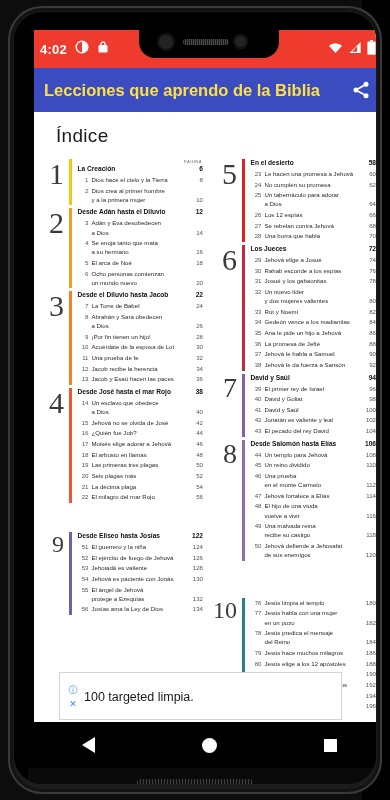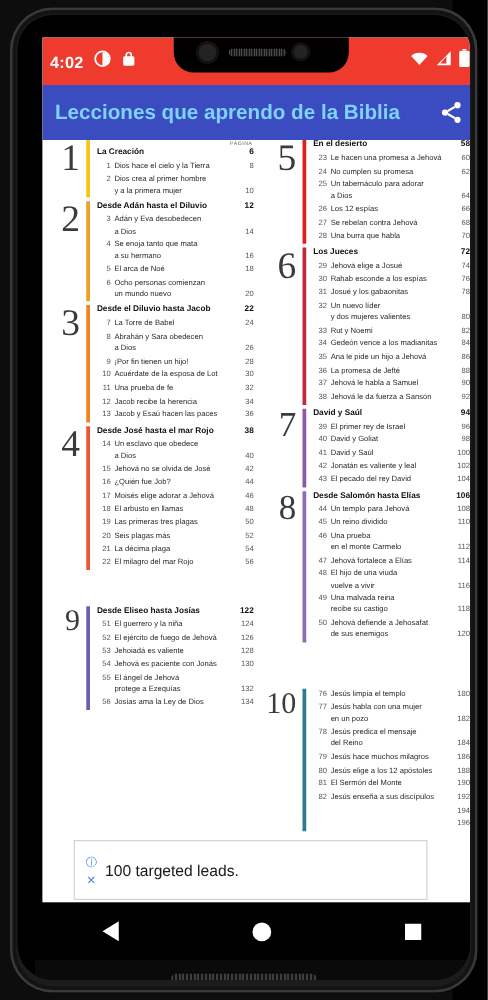--- a/index.html
+++ b/index.html
@@ -20,21 +20,21 @@
   .notch{position:absolute;left:50%;transform:translateX(-50%);top:-2px;width:140px;height:30px;
       background:#000;border-radius:0 0 16px 16px;}
   .cam{position:absolute;top:5px;width:18px;height:18px;border-radius:50%;background:#232326;box-shadow:inset 0 0 0 2px #111;}
   .cam.c1{left:18px;}
   .cam.c2{left:94px;width:15px;height:15px;top:6px;}
   .speaker{position:absolute;left:44px;top:11px;width:46px;height:6px;border-radius:3px;
       background:repeating-linear-gradient(90deg,#4a4a4a 0 1px,#1a1a1a 1px 2px);}
 
   
   .appbar{height:44px;background:#3b4cc0;display:flex;align-items:center;padding:0 10px;}
-  .appbar-title{color:#7dd3fc;font-size:16.5px;font-weight:700;flex:1;white-space:nowrap;}
+  .appbar-title{color:#fde047;font-size:16.5px;font-weight:700;flex:1;white-space:nowrap;}
   .share-btn{width:26px;height:26px;display:flex;align-items:center;justify-content:center;}
 
   
   .content{position:relative;height:610px;background:#fff;overflow:hidden;}
   .page-title{font-size:19px;color:#1b1b1b;padding:13px 0 12px 22px;font-weight:400;letter-spacing:.3px;}
 
   .cols{display:flex;padding:0 8px 0 6px;gap:10px;}
   .col{width:50%;}
 
   .sec{display:flex;margin-bottom:3px;}
@@ -137,20 +137,21 @@
           <svg width="20" height="20" viewBox="0 0 24 24" fill="#fff">
             <circle cx="18" cy="5" r="3"></circle>
               <circle cx="18" cy="19" r="3"></circle>
               <circle cx="6" cy="12" r="3"></circle>
             <path d="M8.6 10.6 15.5 6.6M8.6 13.4 15.5 17.4" stroke="#fff" stroke-width="2.1" fill="none"></path>
           </svg>
         </div>
       </div>
 
       <div class="content">
+        <div class="page-title">Índice</div>
 
         <div class="cols">
           <div class="col" id="col-left">
               <div class="sec">
                 <div class="sec-num" style="font-size: 30px;">1</div>
                 <div class="sec-bar" style="background: rgb(245, 197, 24);"></div>
                 <div class="sec-body">
                   <div class="pagina-hdr">PÁGINA</div>
                   <div class="sec-head">
                     <span class="t">La Creación</span>
@@ -575,21 +576,21 @@
               </div>
             </div>
         </div>
 
         <div class="ad">
           <div class="ad-icons">
             <span>ⓘ</span>
             <span>✕</span>
           </div>
           <div class="ad-text">
-            <div class="ad-head">100 targeted leads.</div>
+            <div class="ad-head">100 targeted limpia.</div>
           </div>
         </div>
       </div>
     </div>
 
     <div class="navbar">
       <div class="nav-back"></div>
       <div class="nav-home"></div>
       <div class="nav-recent"></div>
     </div>

